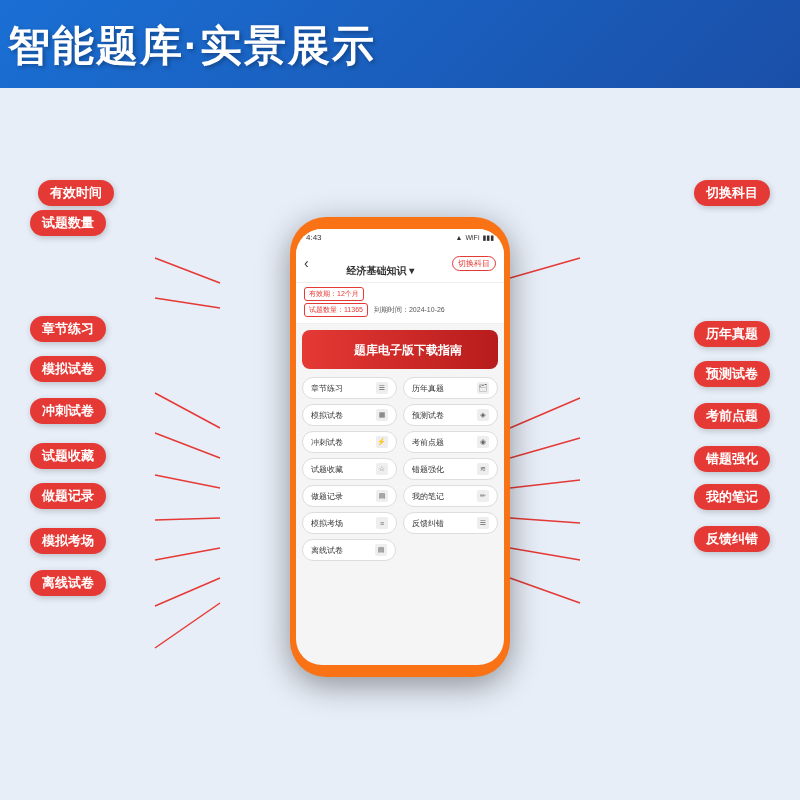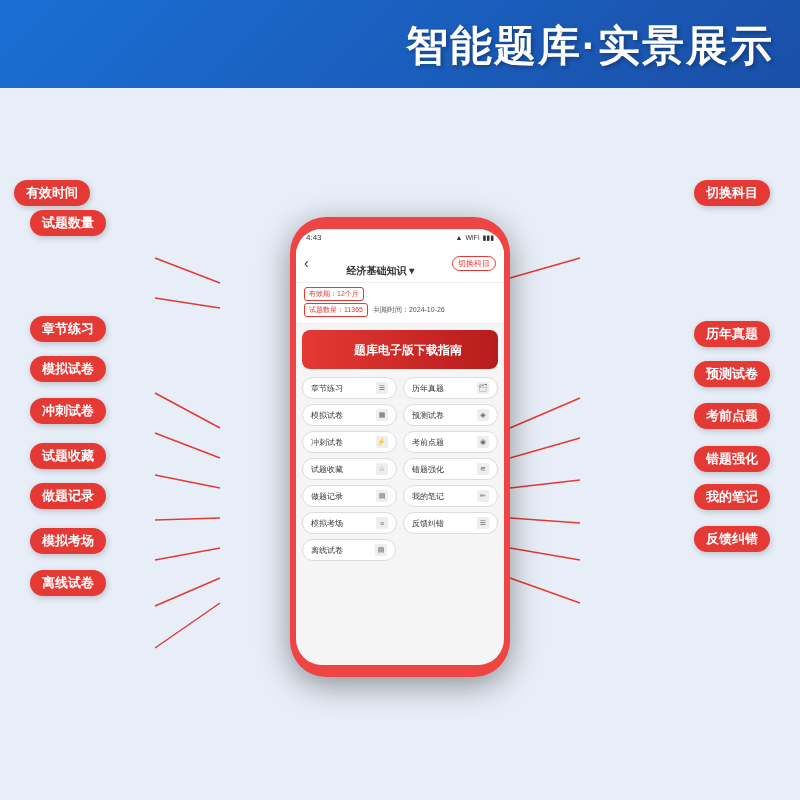--- a/index.html
+++ b/index.html
@@ -9,22 +9,22 @@
       background: #fff;
       font-family: 'Arial', sans-serif;
       overflow: hidden;
       position: relative;
     }
 
     
     .header {
       background: linear-gradient(135deg, #1a6fd4, #1a4fa8);
       width: 100%;
-      padding: 18px 26px 14px;
-      text-align: right;
+      padding: 18px 8px 14px;
+      text-align: left;
     }
     .header-title {
       color: #fff;
       font-size: 42px;
       font-weight: 900;
       letter-spacing: 2px;
       text-shadow: 2px 2px 4px rgba(0,0,0,0.3);
     }
 
     
@@ -35,21 +35,21 @@
       position: relative;
       display: flex;
       justify-content: center;
       align-items: center;
     }
 
     
     .phone {
       width: 220px;
       height: 460px;
-      background: #ef4444;
+      background: #f97316;
       border-radius: 36px;
       position: relative;
       box-shadow: 0 8px 32px rgba(0,0,0,0.4);
       padding: 12px 6px;
       z-index: 10;
     }
     .phone-screen {
       width: 100%;
       height: 100%;
       background: #f5f5f5;
@@ -340,21 +340,21 @@
           <div class="menu-item" style="max-width:48%">
             <span>离线试卷</span>
             <span class="menu-item-icon">▤</span>
           </div>
         </div>
 
       </div>
     </div>
   </div>
 
-  <div class="label" style="left:14px; top:92px;">有效时间</div>
+  <div class="label" style="left:38px; top:92px;">有效时间</div>
   <div class="label" style="left:30px; top:122px;">试题数量</div>
   <div class="label" style="left:30px; top:228px;">章节练习</div>
   <div class="label" style="left:30px; top:268px;">模拟试卷</div>
   <div class="label" style="left:30px; top:310px;">冲刺试卷</div>
   <div class="label" style="left:30px; top:355px;">试题收藏</div>
   <div class="label" style="left:30px; top:395px;">做题记录</div>
   <div class="label" style="left:30px; top:440px;">模拟考场</div>
   <div class="label" style="left:30px; top:482px;">离线试卷</div>
 
   <div class="label" style="right:30px; top:92px;">切换科目</div>

